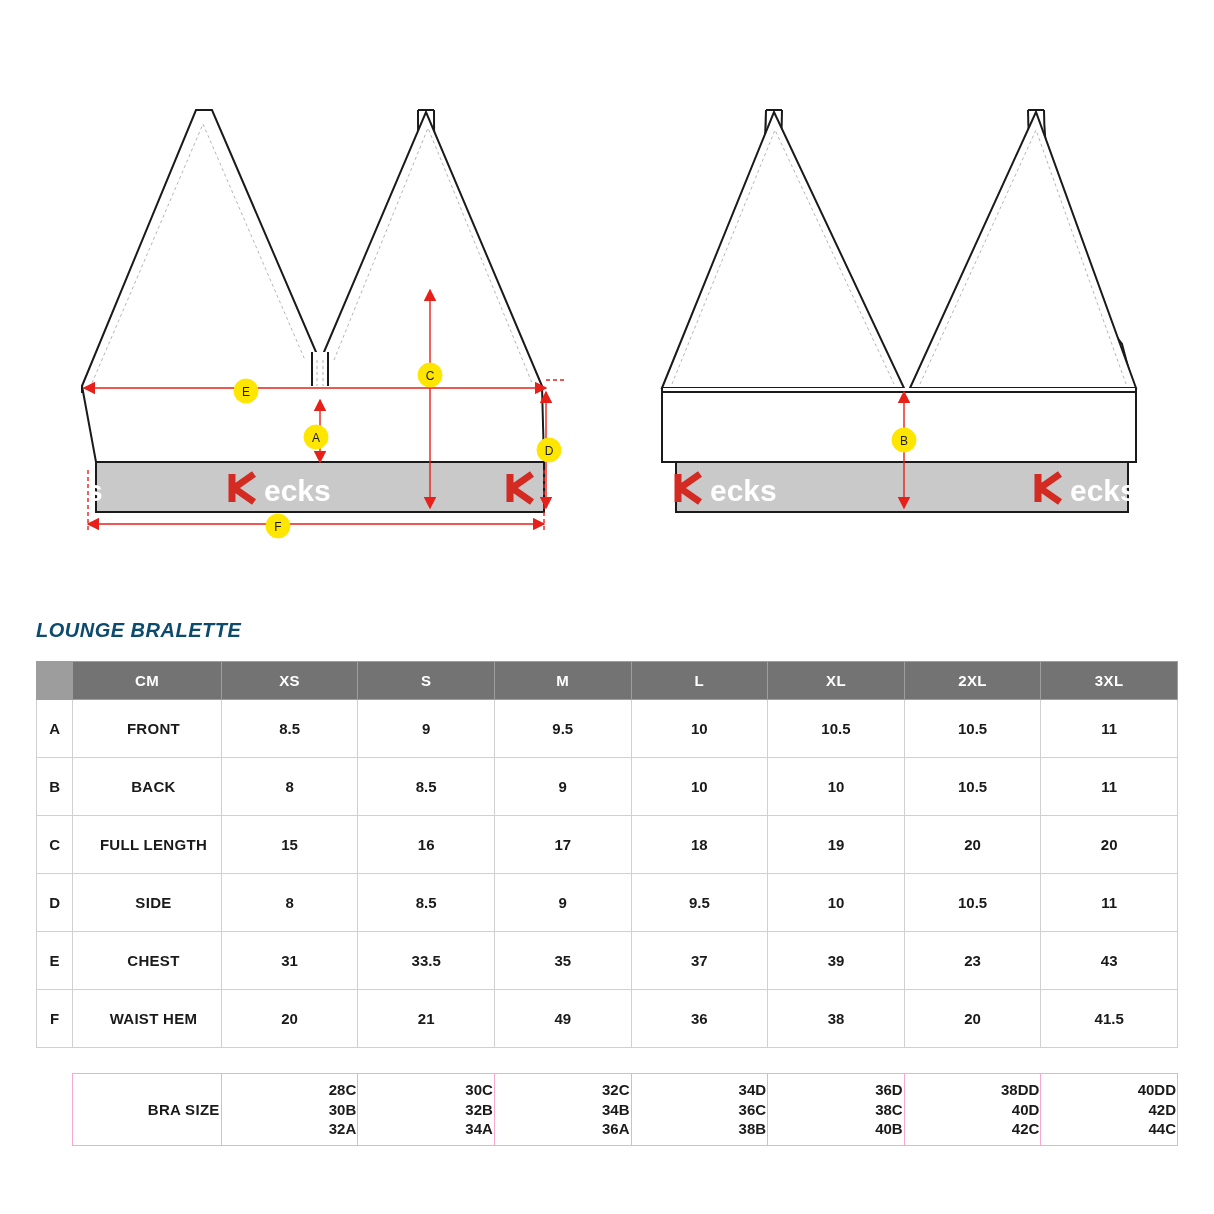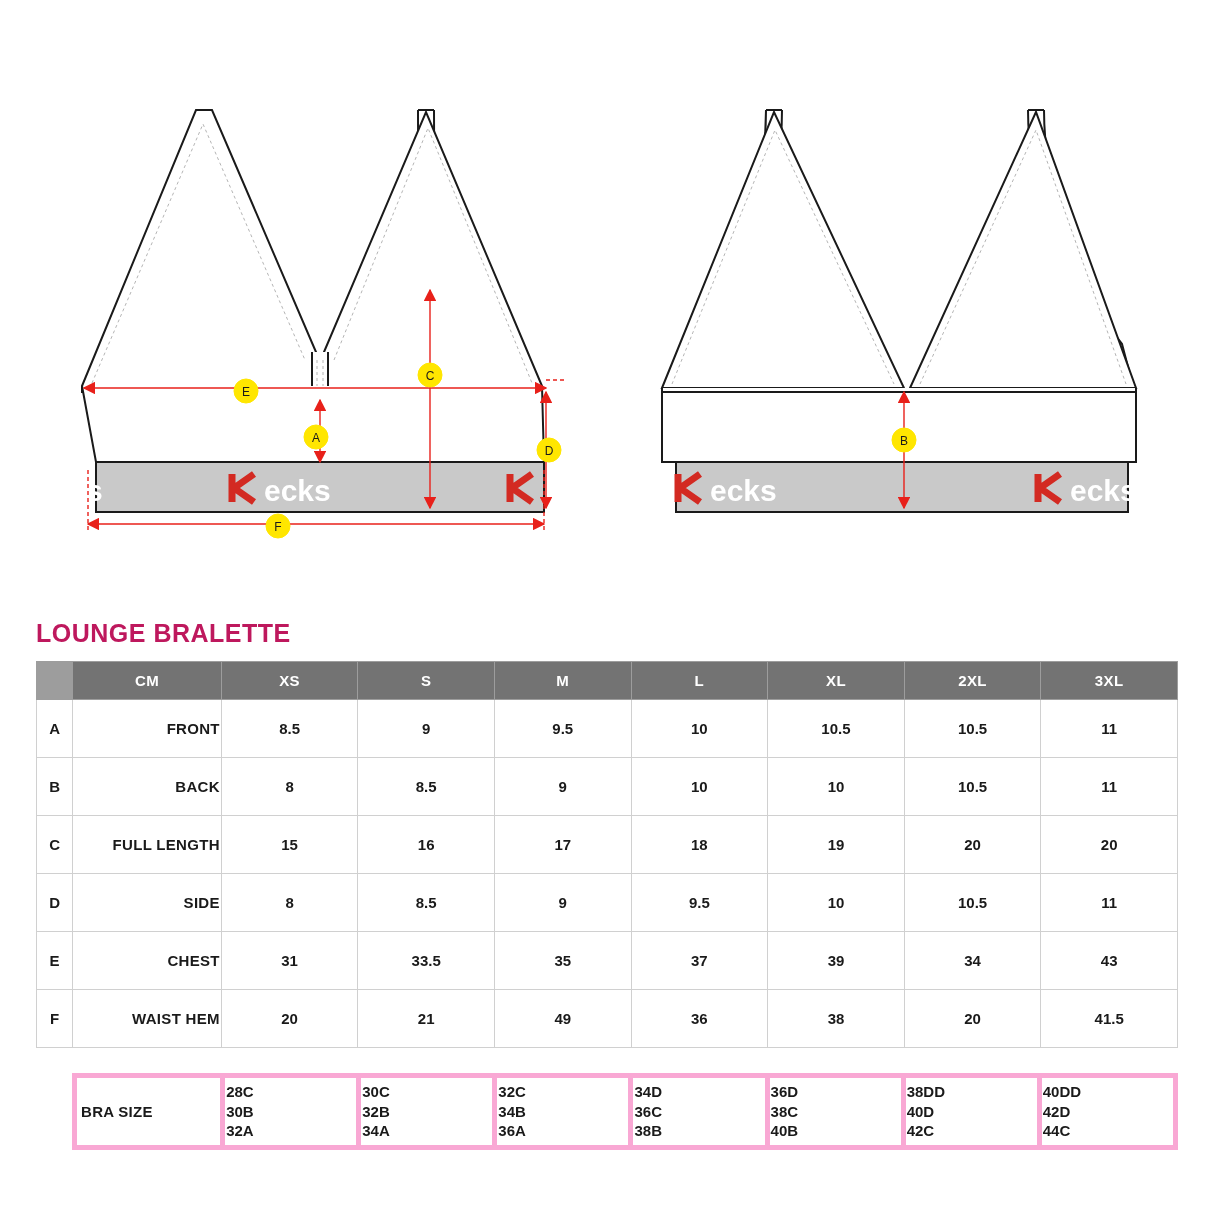--- a/index.html
+++ b/index.html
@@ -23,24 +23,25 @@
     left: 0; top: 0;
     width: 1214px; height: 600px;
   }
   .diagram-svg { display: block; }
 
   
   .title {
     position: absolute;
     left: 36px;
     top: 619px;
-    font-size: 25px;
+    font-size: 20px;
     font-weight: bold;
     letter-spacing: 0.5px;
-    color: #be185d;
+    color: #0c4a6e;
+    font-style: italic;
   }
 
   
   .size-table {
     position: absolute;
     left: 36px;
     top: 661px;
     width: 1142px;
     border-collapse: collapse;
     table-layout: fixed;
@@ -63,40 +64,40 @@
   }
   .col-letter { width: 36px; }
   .col-name   { width: 148px; }
   .col-size   { width: 136px; }
   td.letter-cell {
     text-align: center;
     font-size: 15px;
     font-weight: bold;
   }
   td.name-cell {
-    text-align: right;
+    text-align: center;
     padding-left: 14px;
     font-size: 15px;
     letter-spacing: 0.3px;
   }
   thead th.blank-cell { background: #9d9d9d; }
 
   
   .bra-table {
     position: absolute;
     left: 72px;
     top: 1073px;
     width: 1106px;
     border-collapse: collapse;
     table-layout: fixed;
   }
   .bra-table td {
-    border: 5px solid #f9a8d4;
+    border: 1px solid #f9a8d4;
     height: 72px;
-    text-align: left;
+    text-align: right;
     vertical-align: middle;
     font-size: 15px;
     font-weight: bold;
     color: #1a1a1a;
     line-height: 1.32;
   }
   .bra-label {
     width: 148px;
     text-align: left;
     padding-left: 4px;
@@ -297,21 +298,21 @@
         <td>11</td>
       </tr>
       <tr>
         <td class="letter-cell">E</td>
         <td class="name-cell">CHEST</td>
         <td>31</td>
         <td>33.5</td>
         <td>35</td>
         <td>37</td>
         <td>39</td>
-        <td>34</td>
+        <td>23</td>
         <td>43</td>
       </tr>
       <tr>
         <td class="letter-cell">F</td>
         <td class="name-cell">WAIST HEM</td>
         <td>20</td>
         <td>21</td>
         <td>49</td>
         <td>36</td>
         <td>38</td>

